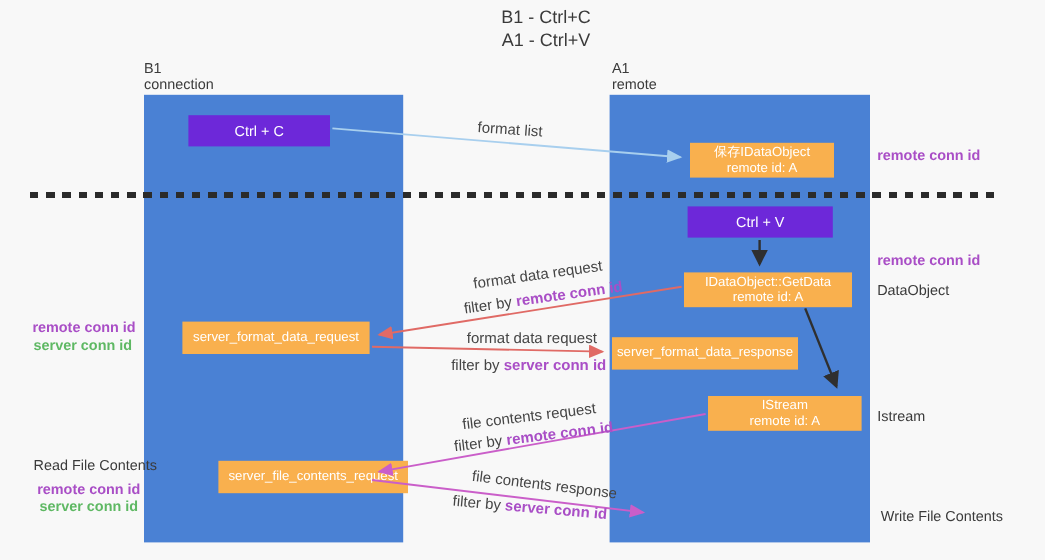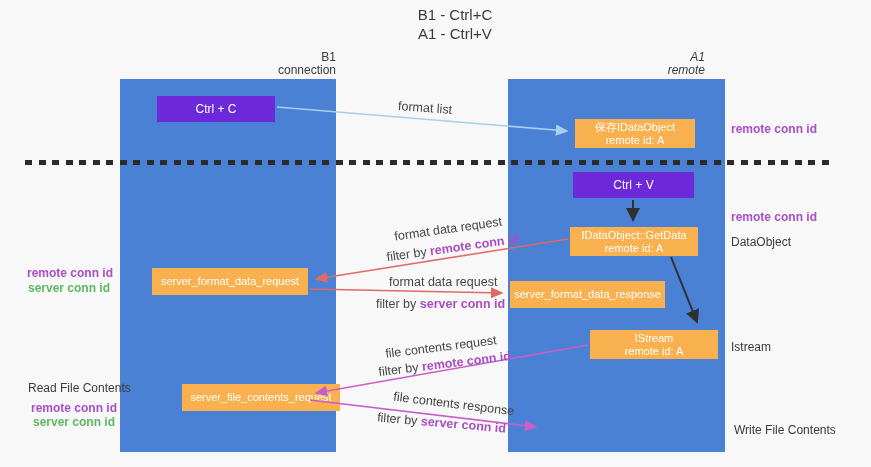--- a/index.html
+++ b/index.html
@@ -5,21 +5,21 @@
   html,body{margin:0;padding:0;background:#f8f8f8;}
   .canvas{
     position:relative;width:871px;height:467px;overflow:hidden;
     background:#f8f8f8;
     font-family:"Liberation Sans",sans-serif;
     color:#3a3a3a;
   }
   .abs{position:absolute;}
   .title{left:370px;top:5px;width:170px;text-align:center;
          font-size:15px;line-height:19px;color:#3a3a3a;}
-  .lane-header{top:51px;text-align:right;font-size:12px;line-height:13px;color:#3a3a3a;}
+  .lane-header{top:51px;text-align:left;font-size:12px;line-height:13px;color:#3a3a3a;}
   .lane{top:79px;height:373px;background:#4a81d4;}
   .lane-left{left:120px;width:216px;}
   .lane-right{left:508px;width:217px;}
   .node{display:flex;flex-direction:column;align-items:center;justify-content:center;
         color:#fff;font-size:11px;line-height:13px;text-align:center;}
   .green{background:#6d28d9;font-size:12px;}
   .orange{background:#f9b04e;}
   .dashed{left:25px;top:160px;width:810px;height:5px;
           background:repeating-linear-gradient(90deg,#2b2b2b 0 7px,transparent 7px 13.5px);}
   .lbl{font-size:12px;white-space:nowrap;}
@@ -41,21 +41,21 @@
 
   <div class="abs title">
     <div>B1 - Ctrl+C</div>
     <div>A1 - Ctrl+V</div>
   </div>
 
   <div class="abs lane-header" style="left:120px;width:216px;">
     <div>B1</div>
     <div>connection</div>
   </div>
-  <div class="abs lane-header" style="left:488px;width:217px;font-style:italic;">
+  <div class="abs lane-header" style="left:510px;width:217px;">
     <div>A1</div>
     <div>remote</div>
   </div>
 
   <div class="abs lane lane-left"></div>
   <div class="abs lane lane-right"></div>
 
   <div class="abs dashed"></div>
 
   <div class="abs node green" style="left:157px;top:96px;width:118px;height:26px;">
@@ -64,21 +64,21 @@
 
   <div class="abs node orange" style="left:575px;top:119px;width:120px;height:29px;">
     <span>保存IDataObject</span>
     <span>remote id: A</span>
   </div>
 
   <div class="abs node green" style="left:573px;top:172px;width:121px;height:26px;">
     <span>Ctrl + V</span>
   </div>
 
-  <div class="abs node orange" style="left:570px;top:227px;width:128px;height:29px;">
+  <div class="abs node orange" style="left:570px;top:227px;width:140px;height:29px;">
     <span>IDataObject::GetData</span>
     <span>remote id: A</span>
   </div>
 
   <div class="abs node orange" style="left:152px;top:268px;width:156px;height:27px;">
     <span>server_format_data_request</span>
   </div>
 
   <div class="abs node orange" style="left:510px;top:281px;width:155px;height:27px;">
     <span>server_format_data_response</span>

